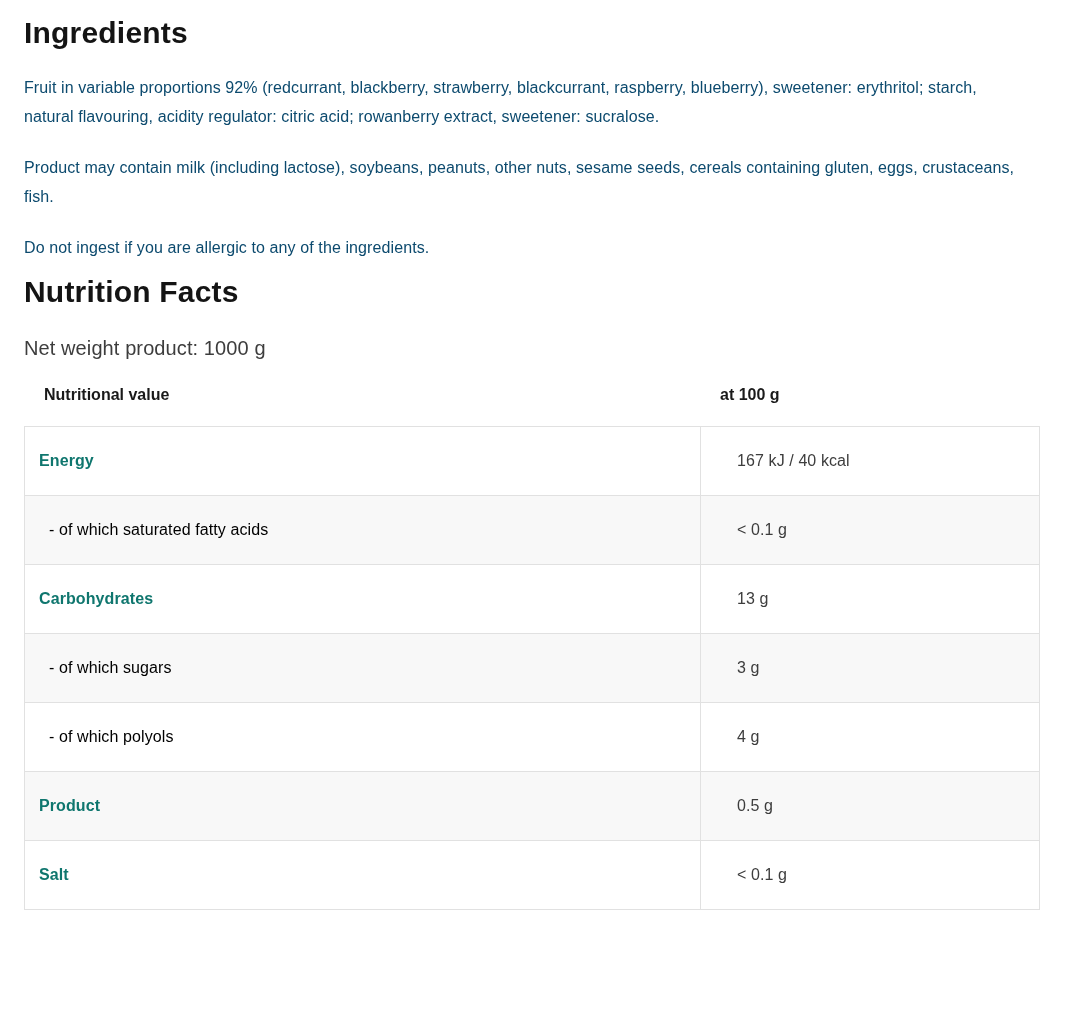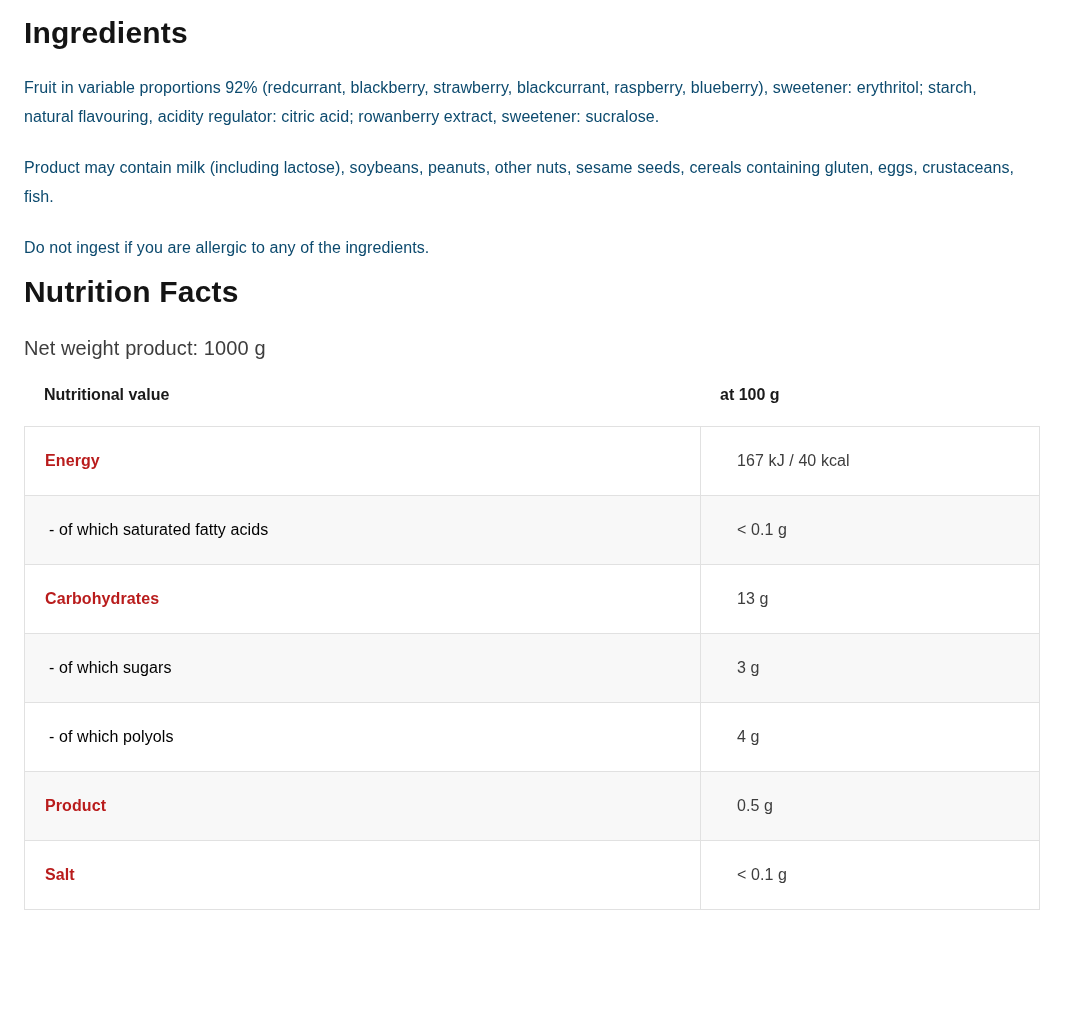--- a/index.html
+++ b/index.html
@@ -76,23 +76,23 @@
     height: 69px;
     font-size: 16px;
     vertical-align: middle;
     background: #ffffff;
   }
   table.nutrition-table tr:nth-child(even) td {
     background: #f8f8f8;
   }
   td.nutrient-label {
     width: 676px;
-    padding-left: 20px;
+    padding-left: 14px;
     font-weight: 700;
-    color: #b91c1c;
+    color: #0f766e;
     letter-spacing: 0.1px;
   }
   tr.indent td.nutrient-label {
     font-weight: 400;
     color: #000000;
     padding-left: 24px;
   }
   td.nutrient-value {
     padding-left: 36px;
     font-weight: 400;

